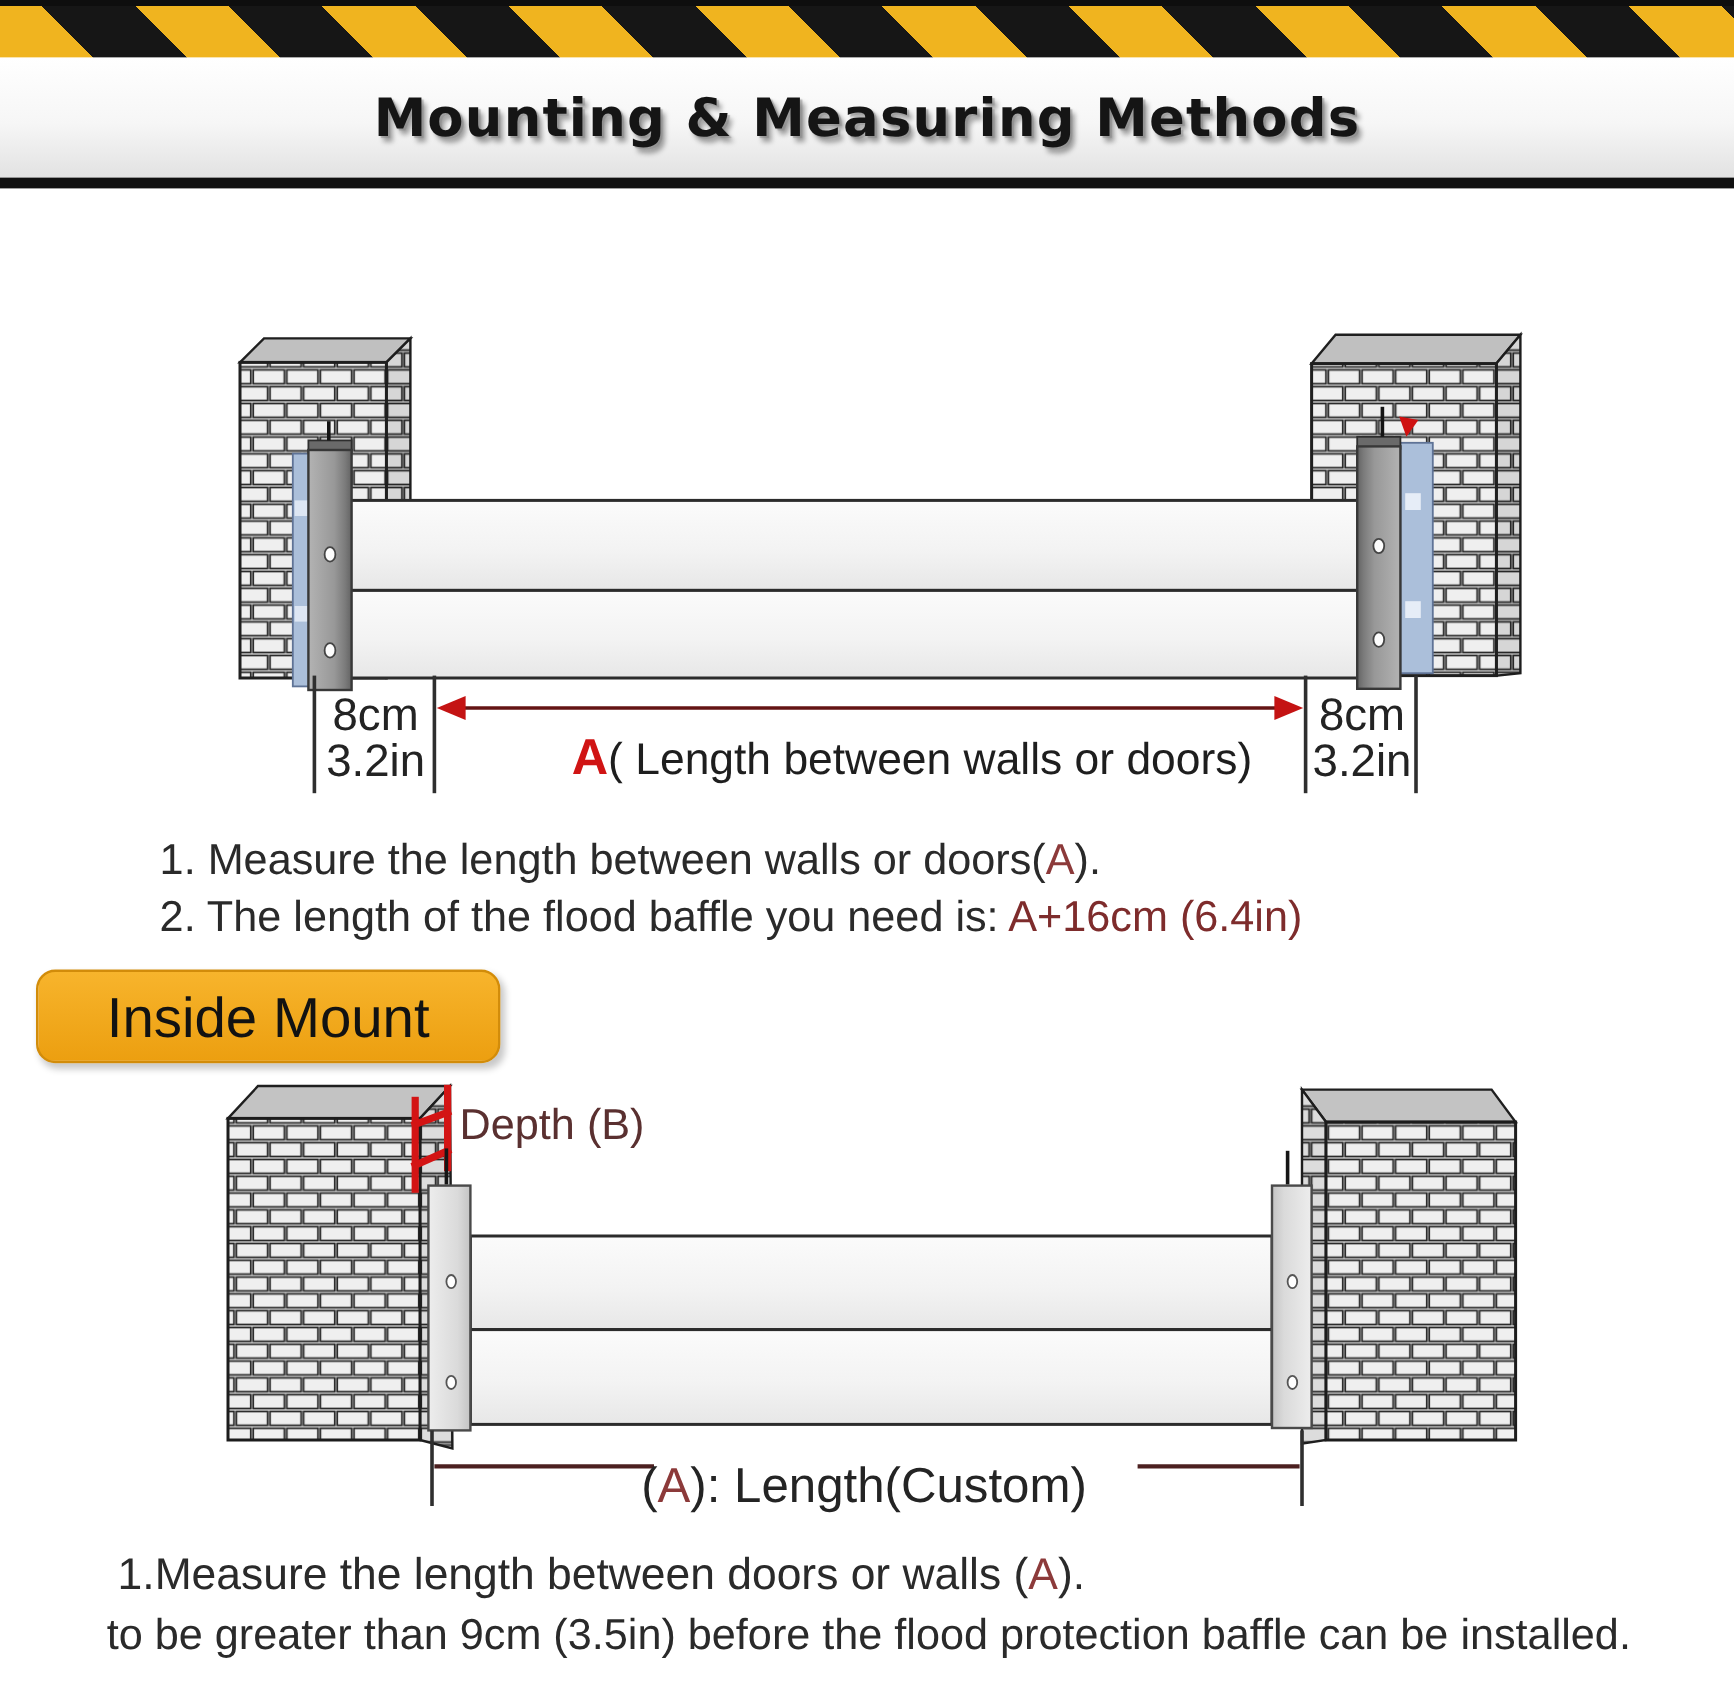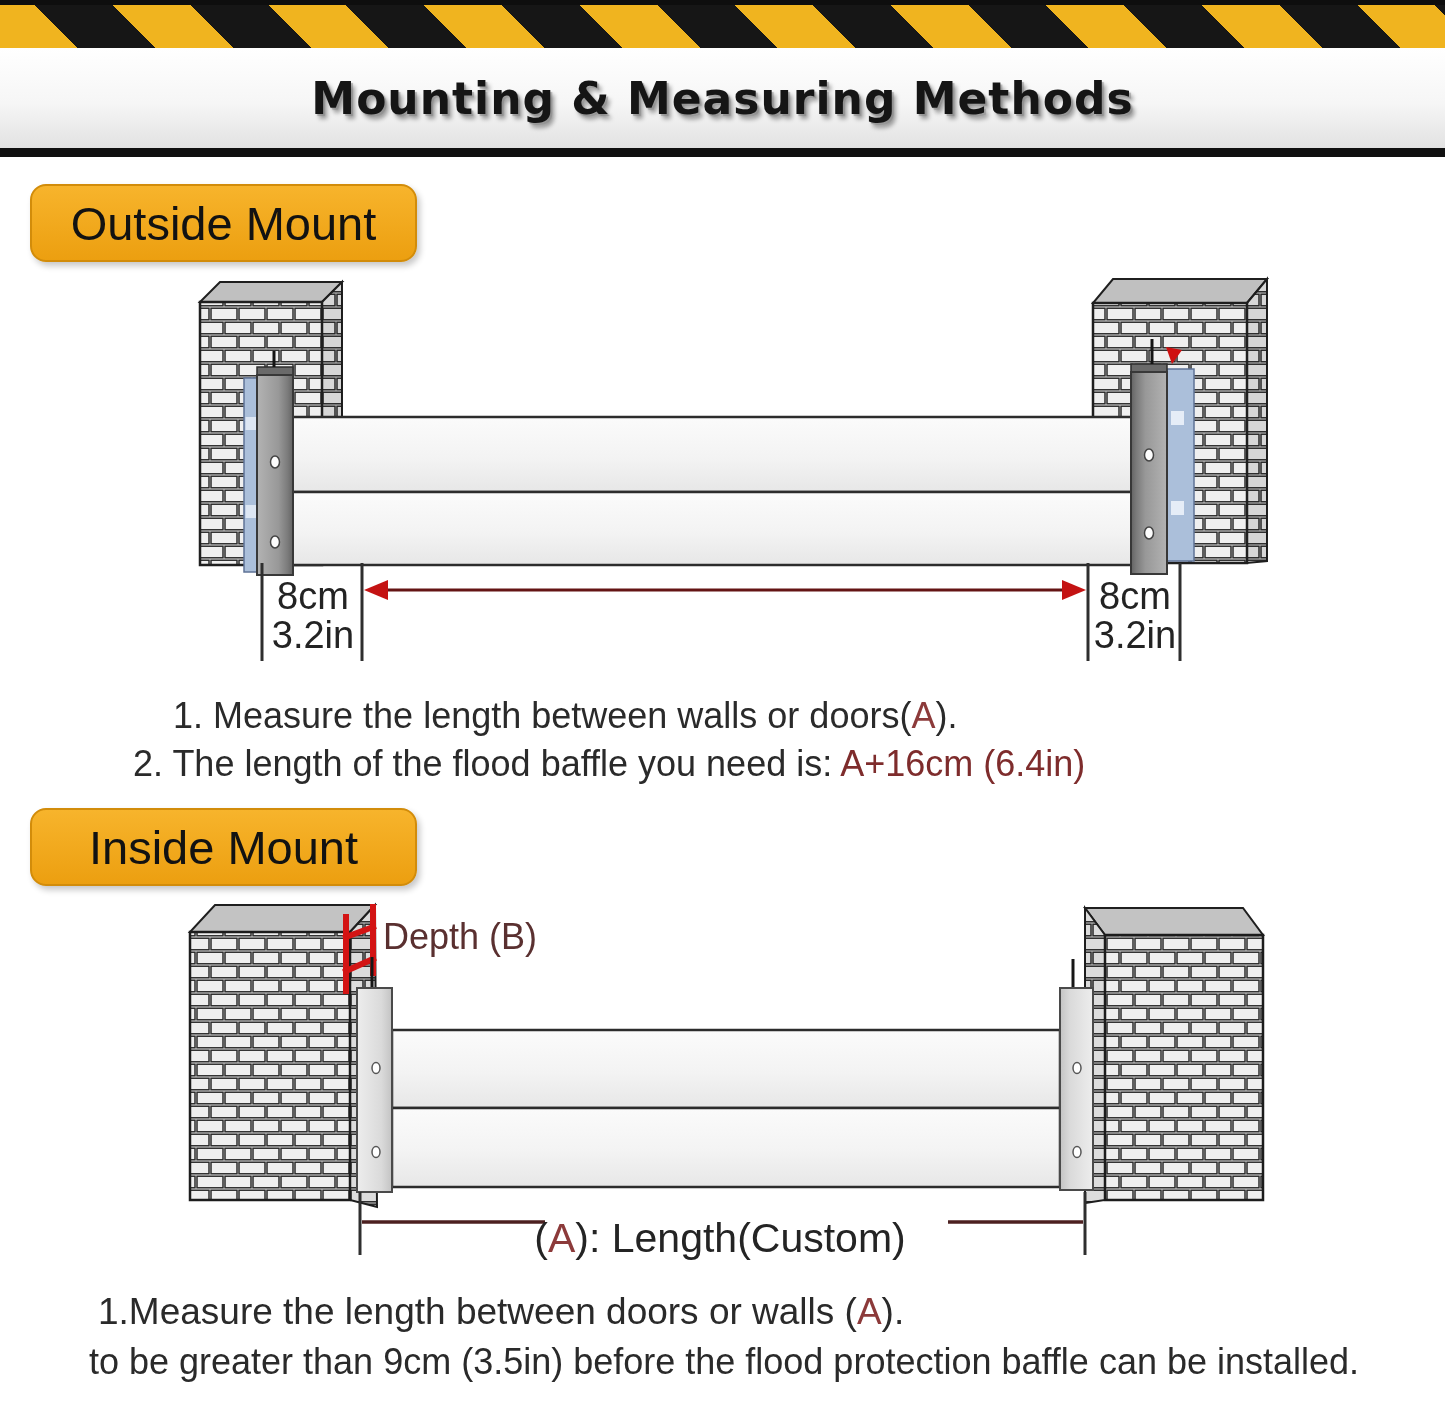--- a/index.html
+++ b/index.html
@@ -66,23 +66,20 @@
 
   <div>
     <div class="hazard-band"></div>
     <div class="top-edge"></div>
     <div class="title-band">
       <div class="t">Mounting &amp; Measuring Methods</div>
     </div>
     <div class="bot-edge"></div>
   </div>
 
-  <div class="badge" id="badge-outside">
-    <span>Outside Mount</span>
-  </div>
 
   <svg id="diagram-outside" class="diagram" viewBox="0 0 1170 400">
     <defs>
       <pattern id="brick" width="56" height="28" patternUnits="userSpaceOnUse">
         <rect width="56" height="28" fill="#fbfbfb"></rect>
         <g fill="#efefef" stroke="#2a2a2a" stroke-width="1.5">
           <rect x="1" y="1.2" width="26" height="11.6"></rect>
           <rect x="29" y="1.2" width="26" height="11.6"></rect>
           <rect x="-13" y="15.2" width="26" height="11.6"></rect>
           <rect x="15" y="15.2" width="26" height="11.6"></rect>
@@ -158,22 +155,25 @@
       <line x1="240" y1="325" x2="932" y2="325" stroke="#641414" stroke-width="3"></line>
       <polygon points="224,325 248,315 248,335" fill="#c41313"></polygon>
       <polygon points="946,325 922,315 922,335" fill="#c41313"></polygon>
     </g>
   </svg>
 
   <div class="lbl cm" style="left:258px; top:575px;">8cm</div>
   <div class="lbl cm" style="left:258px; top:614px;">3.2in</div>
   <div class="lbl cm" style="left:1080px; top:575px;">8cm</div>
   <div class="lbl cm" style="left:1080px; top:614px;">3.2in</div>
-
-  <div class="lbl step" style="left:133px; top:695px;margin-left:40px;">
+  <div class="lbl arrow-lbl" style="left:430px; top:607px; width:660px;">
+    <span class="red-bright big-a">A</span><span>( Length between walls or doors)</span>
+  </div>
+
+  <div class="lbl step" style="left:133px; top:695px;">
     <span>1. Measure the length between walls or doors(</span><span class="dark-red-a">A</span><span>).</span>
   </div>
   <div class="lbl step" style="left:133px; top:743px;text-align:center;">
     <span>2. The length of the flood baffle you need is: </span><span class="maroon">A+16cm (6.4in)</span>
   </div>
 
   <div class="badge" id="badge-inside">
     <span>Inside Mount</span>
   </div>
 

